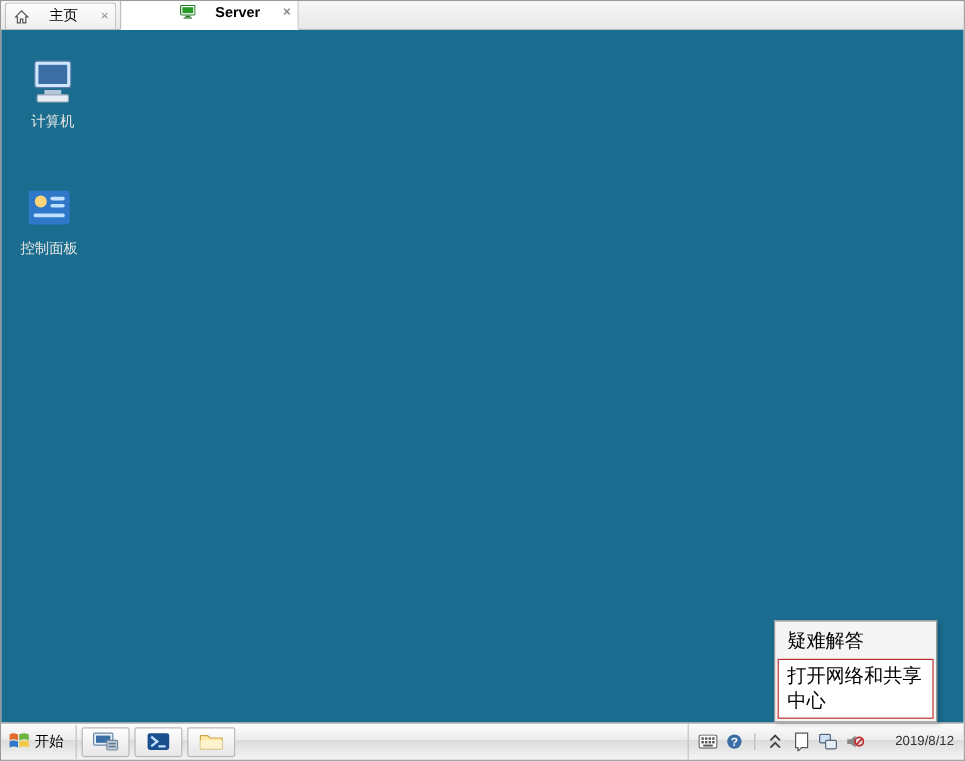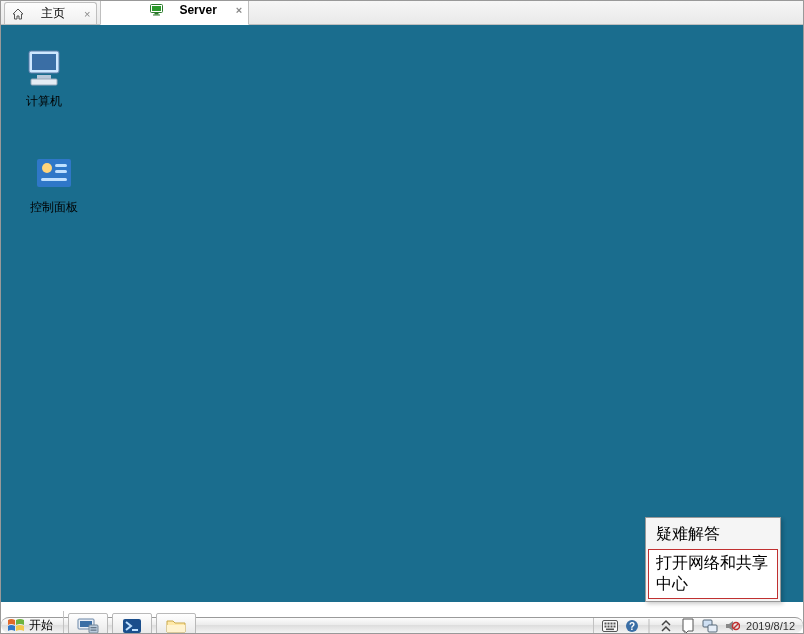--- a/index.html
+++ b/index.html
@@ -56,43 +56,42 @@
     .desktop {
       position: absolute;
       top: 24px; left: 0; right: 0;
       bottom: 31px;
       background: #1a6d8e;
     }
     .desktop-icon {
       position: absolute;
       width: 74px;
       text-align: center;
-      color: #000000;
+      color: #e5e5e5;
       font-size: 12px;
       cursor: default;
     }
     .desktop-icon .icon-gfx {
       width: 42px; height: 42px;
       margin: 0 auto 4px;
       display: flex;
       align-items: center; justify-content: center;
     }
     .ic-computer { left: 6px; top: 22px; }
-    .ic-control  { left: 16px; top: 128px; font-family: Liberation Serif, serif; }
+    .ic-control  { left: 3px; top: 128px; font-family: Liberation Serif, serif; }
     .ic-recycle  { left: 6px; top: 234px; }
     
     .taskbar {
       position: absolute;
       left: 0; right: 0; bottom: 0;
-      height: 16px;
+      height: 31px;
       background: linear-gradient(#fdfdfd 0%, #ececec 45%, #dcdcdc 46%, #f4f4f4 100%);
       border-top: 1px solid #9a9a9a;
       display: flex;
       align-items: center;
-      border-radius: 15px;
     }
     .start-button {
       height: 29px;
       padding: 0 10px 0 6px;
       display: flex;
       align-items: center;
       gap: 4px;
       border-right: 1px solid #c2c2c2;
       margin-right: 4px;
     }
@@ -128,21 +127,21 @@
       height: 100%;
     }
     .tray-icon {
       width: 16px; height: 16px;
       display: inline-flex;
       align-items: center; justify-content: center;
     }
     .tray-date {
       font-size: 11px;
       color: #333;
-      margin-left: 0;
+      margin-left: 20px;
       text-align: center;
     }
     
     .context-menu {
       position: absolute;
       right: 22px;
       bottom: 31px;
       width: 136px;
       background: #f5f5f5;
       border: 1px solid #9a9a9a;

